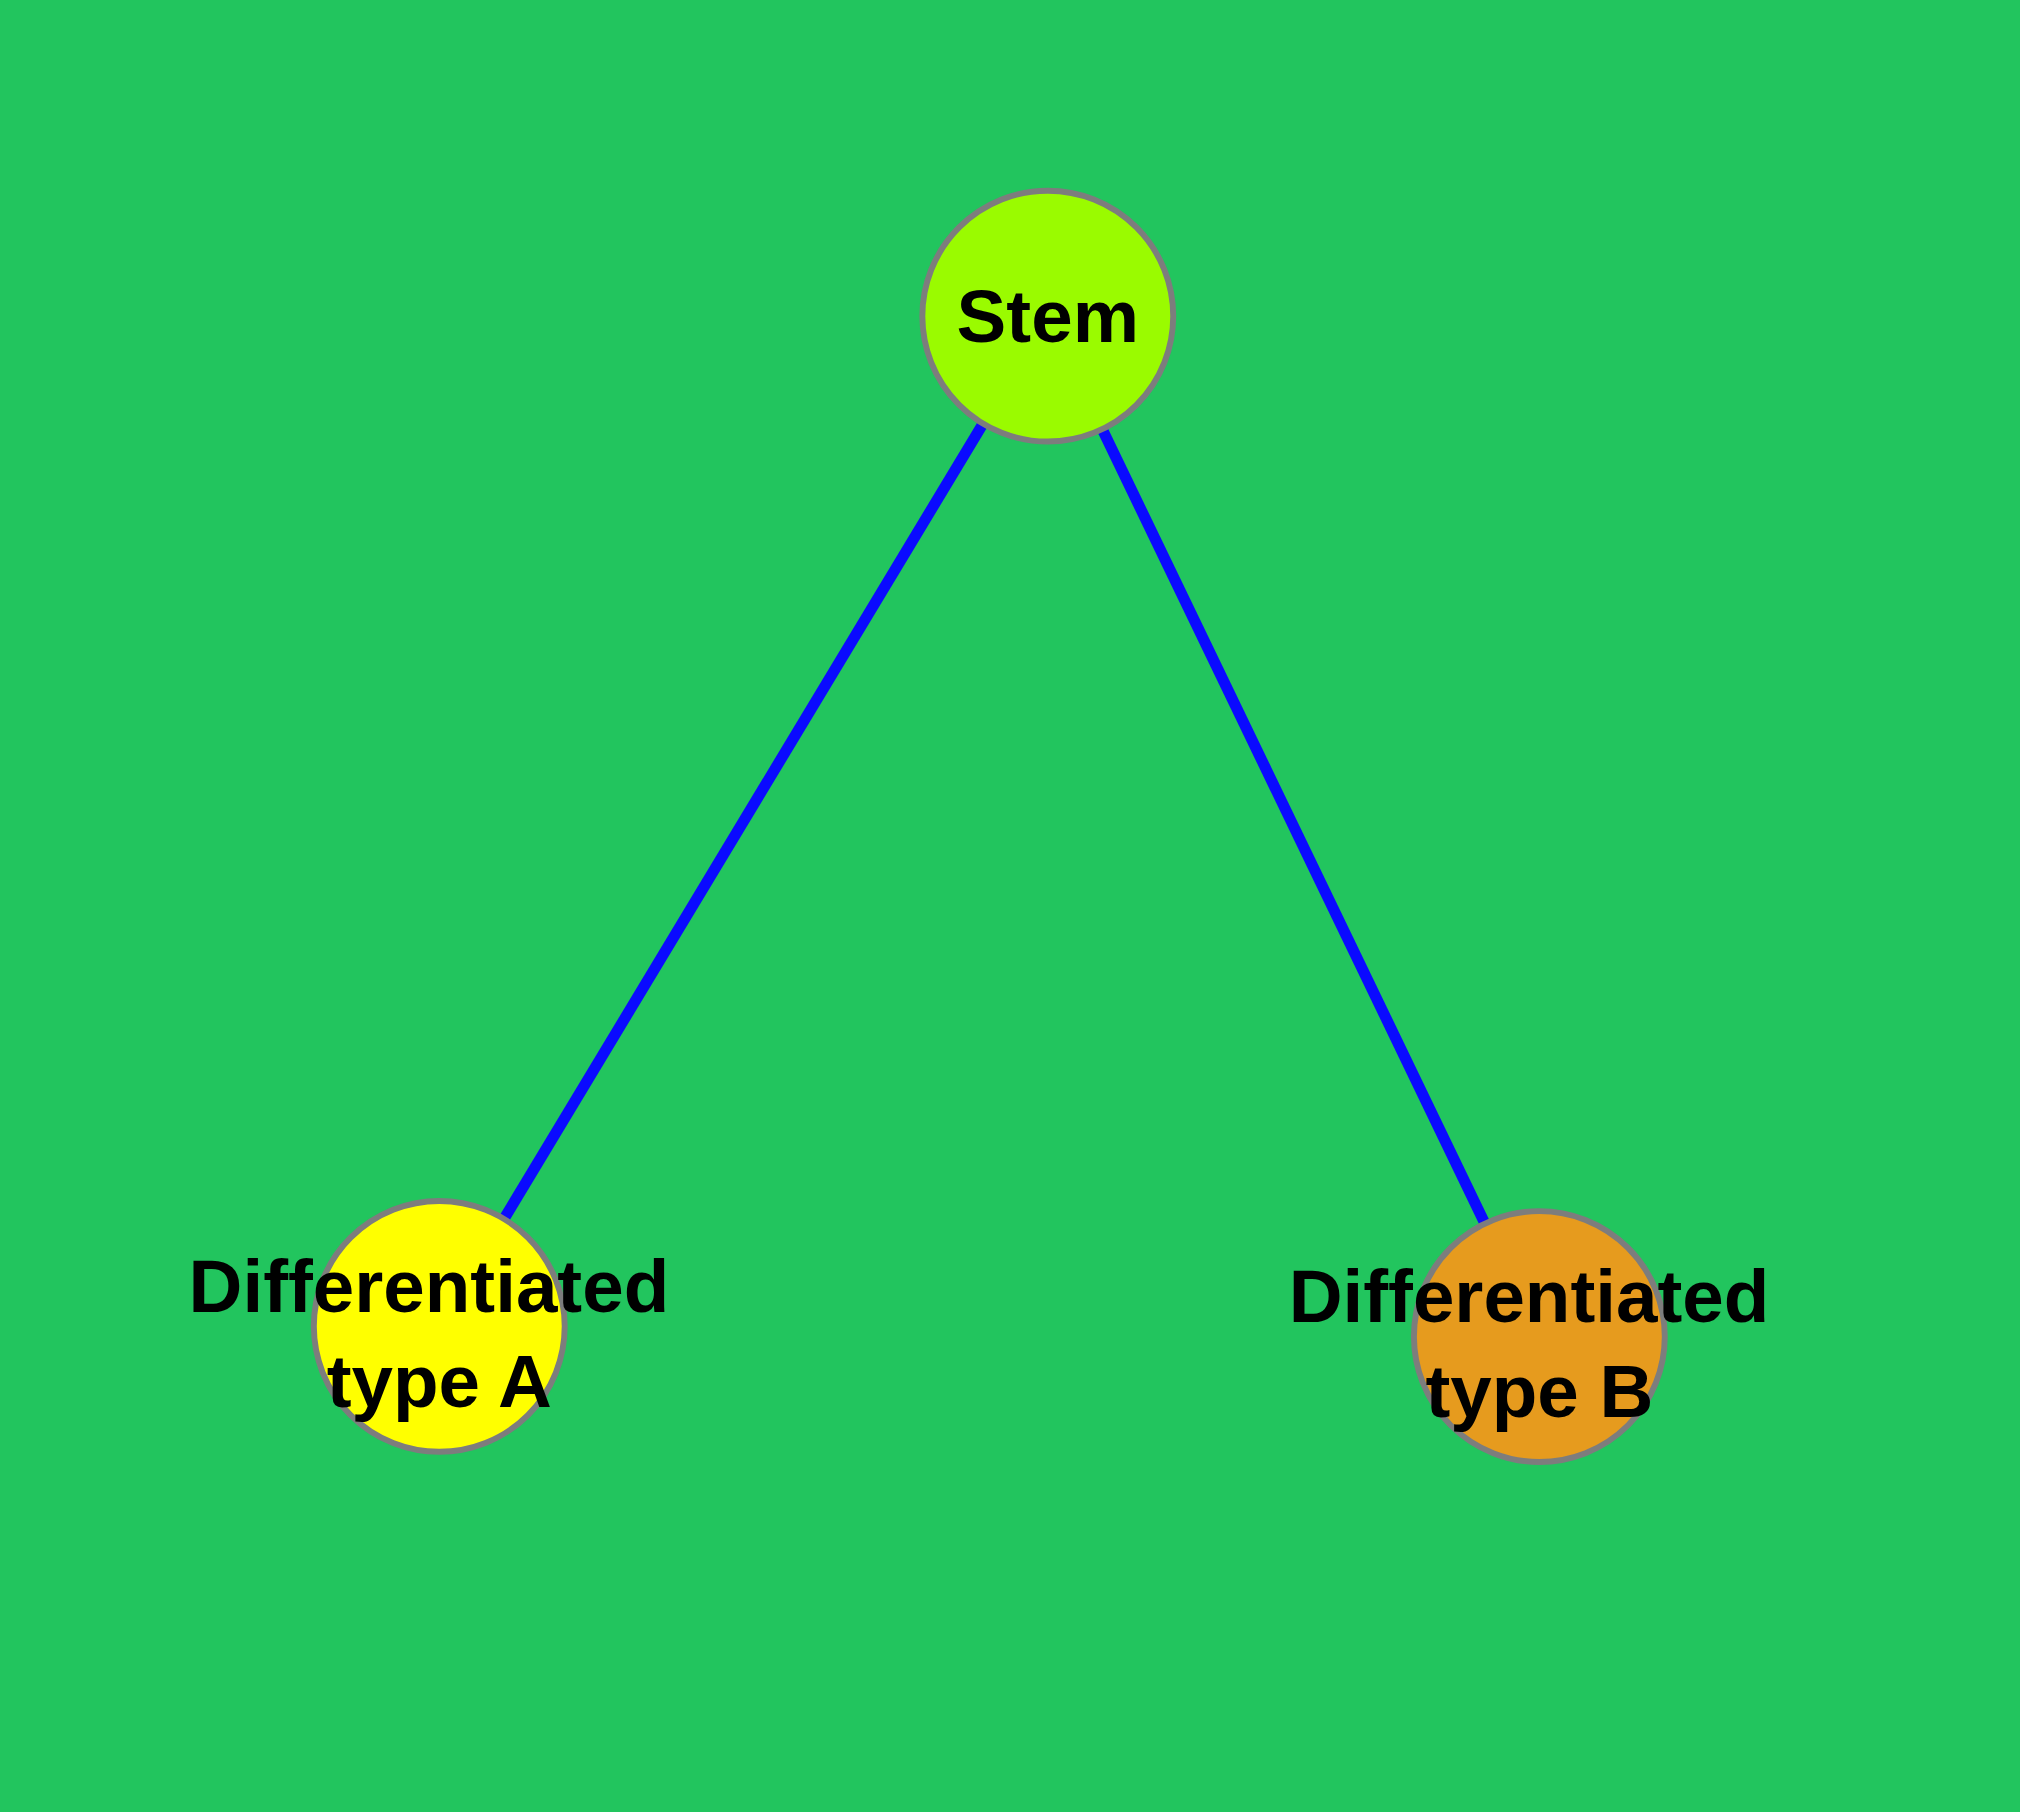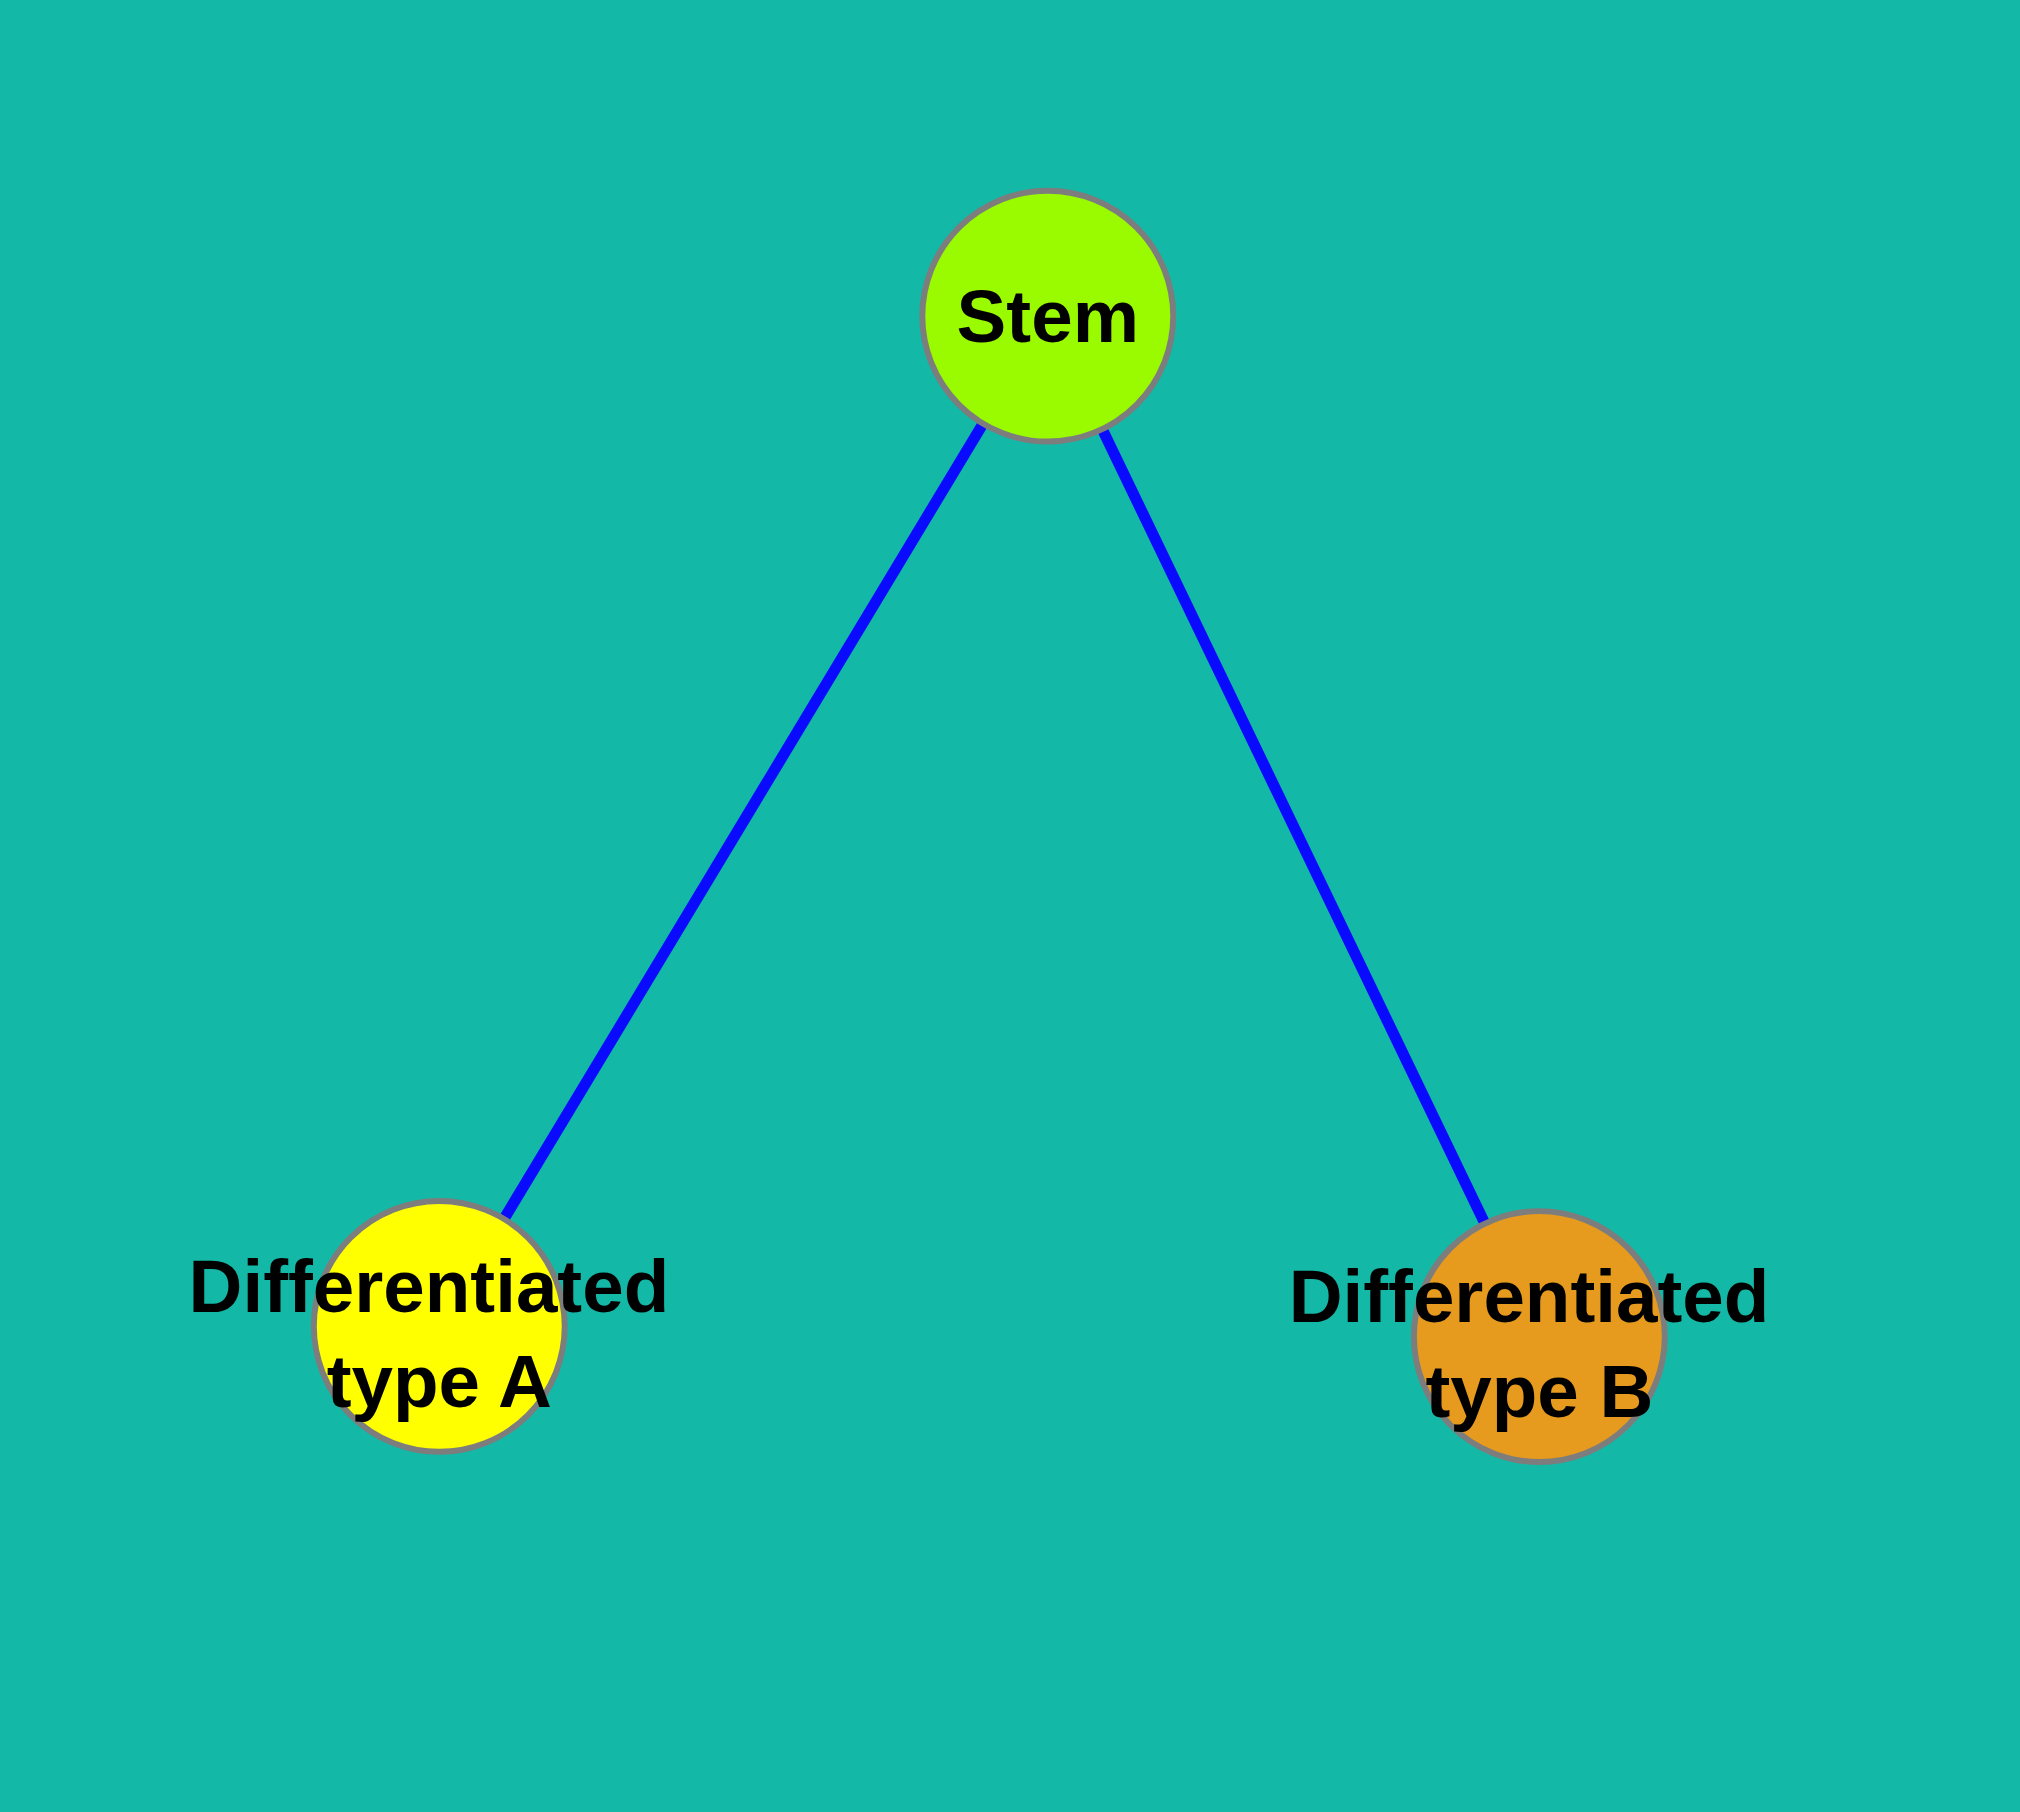--- a/index.html
+++ b/index.html
@@ -3,21 +3,21 @@
 <meta charset="utf-8">
 <style>
   html, body {
     margin: 0;
     padding: 0;
     background: #CACAF8;
   }
   .canvas-wrap {
     width: 2021px;
     height: 1812px;
-    background: #14b8a6;
+    background: #22c55e;
     overflow: hidden;
   }
   svg {
     display: block;
   }
   .edge {
     stroke-width: 13px;
     fill: none;
   }
   .node-circle {

